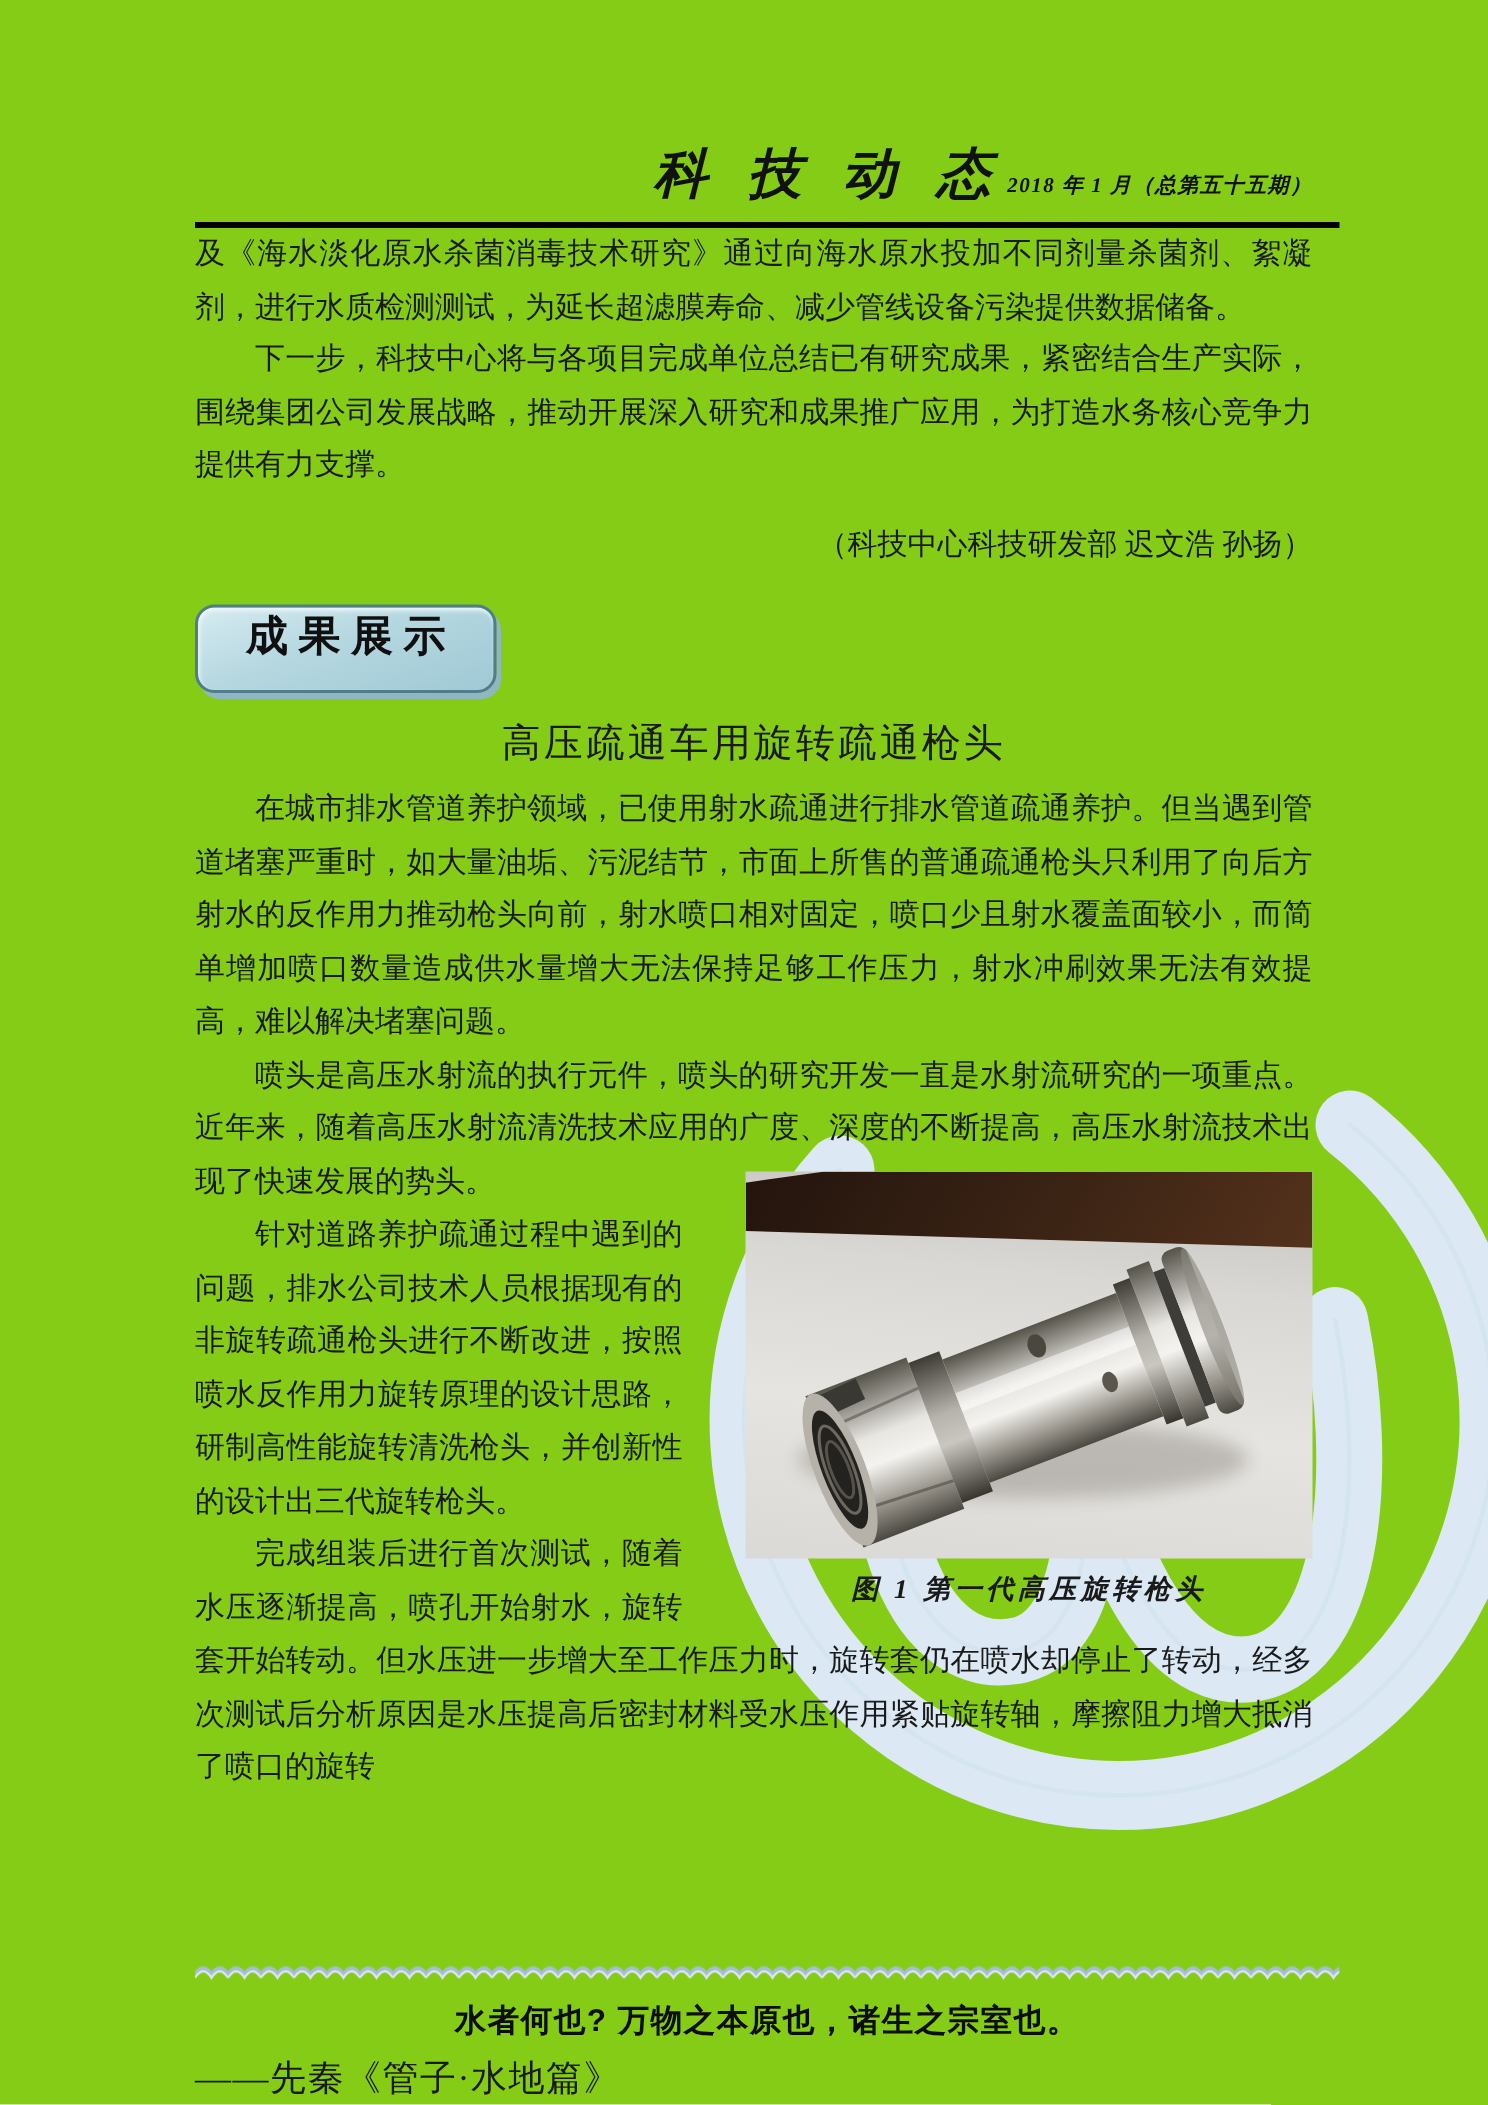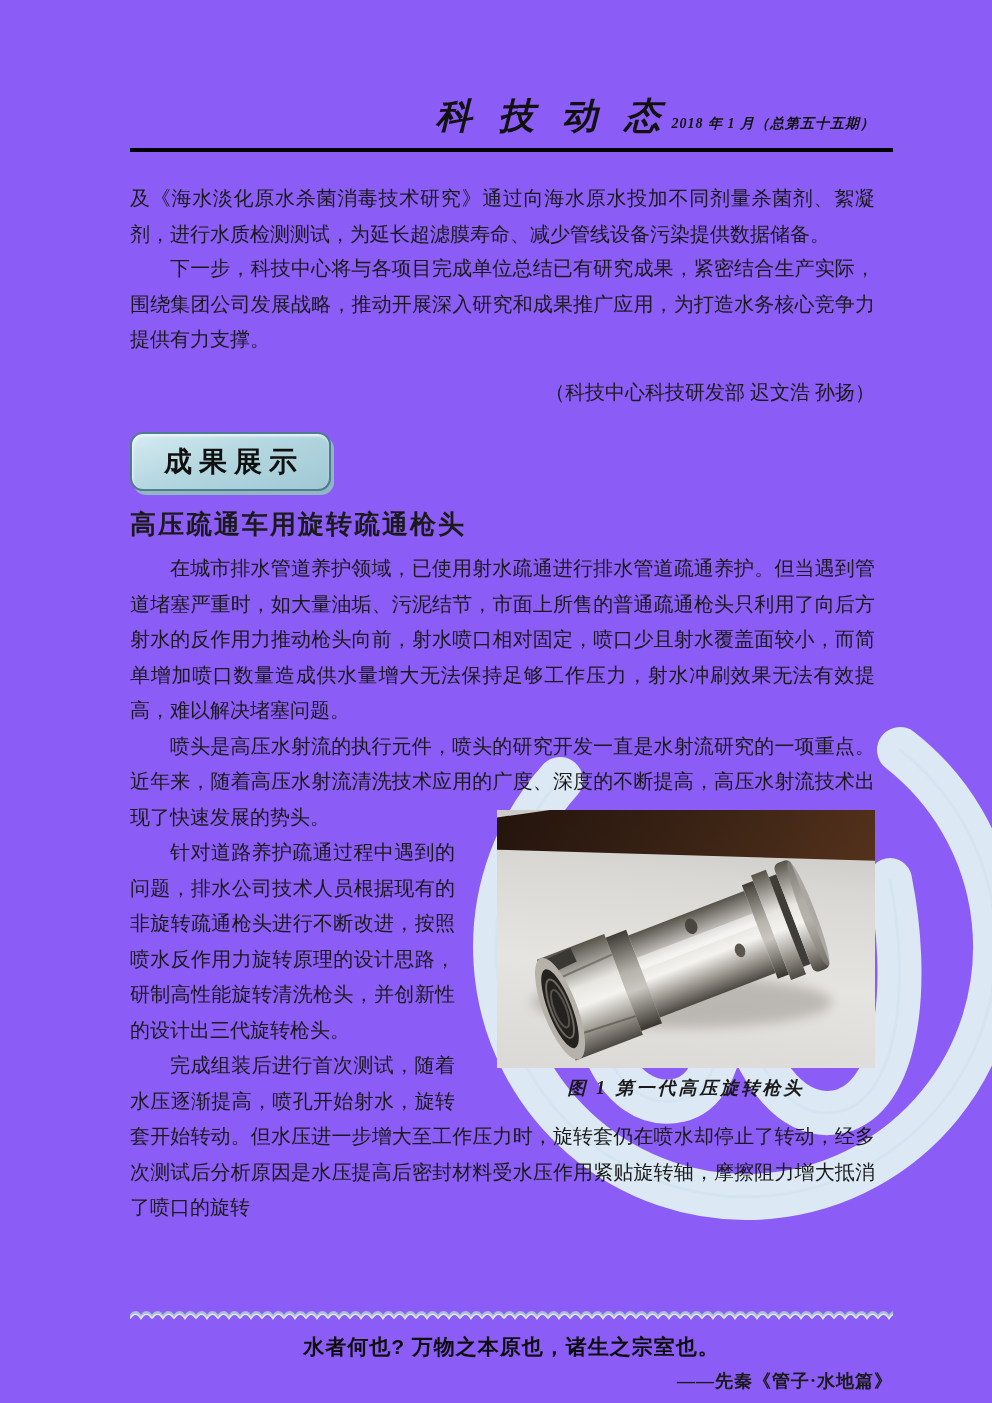--- a/index.html
+++ b/index.html
@@ -1,19 +1,19 @@
 <!DOCTYPE html>
 <html><head>
 <meta charset="utf-8">
 <style>
   html,body{margin:0;padding:0;background:#ffffff;}
   .page{
     position:relative;
     width:992px;height:1403px;
-    background:#8b5cf6;
+    background:#84cc16;
     overflow:hidden;
     font-family:"Liberation Serif","DejaVu Serif",serif;
     color:#1a1a1a;
   }
   .watermark{
     position:absolute;left:430px;top:660px;width:580px;height:580px;
     z-index:0;pointer-events:none;
   }
   .content{
     position:relative;z-index:1;
@@ -29,40 +29,41 @@
     font-size:36px;font-weight:bold;font-style:italic;
     letter-spacing:9px;color:#111;
   }
   .masthead .issue{
     font-size:14px;font-weight:bold;font-style:italic;
     letter-spacing:1px;color:#111;margin-left:2px;
   }
   .rule{height:4px;background:#000;margin:7px -18px 0 0;}
   
   .body-text{font-size:20px;line-height:35.5px;text-align:justify;margin:0;}
-  .mt-first{margin-top:29px;}
+  .mt-first{}
   .indent{text-indent:2em;font-family:Liberation Mono, monospace;}
   .byline{font-size:20px;line-height:35.5px;text-align:right;margin:16px 0 0 0;}
   
   .badge{
     margin-top:22px;
     width:197px;height:55px;
     border:2px solid #4f7d8c;border-radius:13px;
     background:linear-gradient(160deg,#d6ebf1 0%,#b5d7e0 45%,#9fc9d5 100%);
     box-shadow:3px 4px 0 #8fb6c2, inset 1px 2px 3px #edf8fa;
-    display:flex;align-items:center;justify-content:center;
+    display:flex;justify-content:center;
   }
   .badge span{
     font-size:28px;font-weight:bold;letter-spacing:7px;color:#101010;
     text-indent:7px;
   }
   
   .section-title{
     margin:16px 0 0 0;
-    font-size:26px;font-weight:bold;letter-spacing:2px;
+    text-align:center;
+    font-size:26px;font-weight:normal;letter-spacing:2px;
   }
   .section-body{margin-top:10px;}
   
   .figure{
     float:right;
     width:378px;
     margin:-26px 0 6px 14px;
     position:relative;z-index:1;padding-left:28px;
   }
   .photo{
@@ -84,22 +85,22 @@
   .footer{
     position:absolute;left:130px;right:99px;top:1307px;z-index:1;
   }
   .wave{display:block;}
   .quote{
     margin-top:12px;text-align:center;
     font-family:"Liberation Sans","DejaVu Sans",sans-serif;
     font-size:21px;font-weight:bold;color:#0d0d0d;letter-spacing:1px;
   }
   .attribution{
-    margin-top:8px;text-align:right;
-    font-size:18px;font-weight:bold;letter-spacing:1px;
+    margin-top:8px;text-align:left;
+    font-size:24px;font-weight:normal;letter-spacing:1px;
   }
   .clearfix::after{content:"";display:block;clear:both;}
 </style>
 </head>
 <body>
 
 <div class="page">
 
   <svg class="watermark" viewBox="0 0 580 580">
     <g fill="none" stroke="#dce9f4" stroke-linecap="round">

